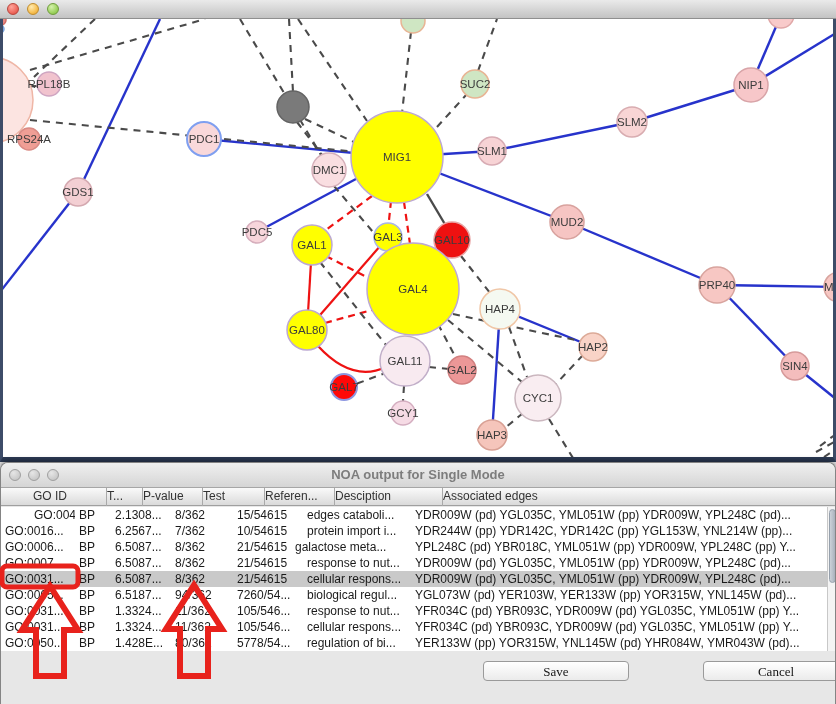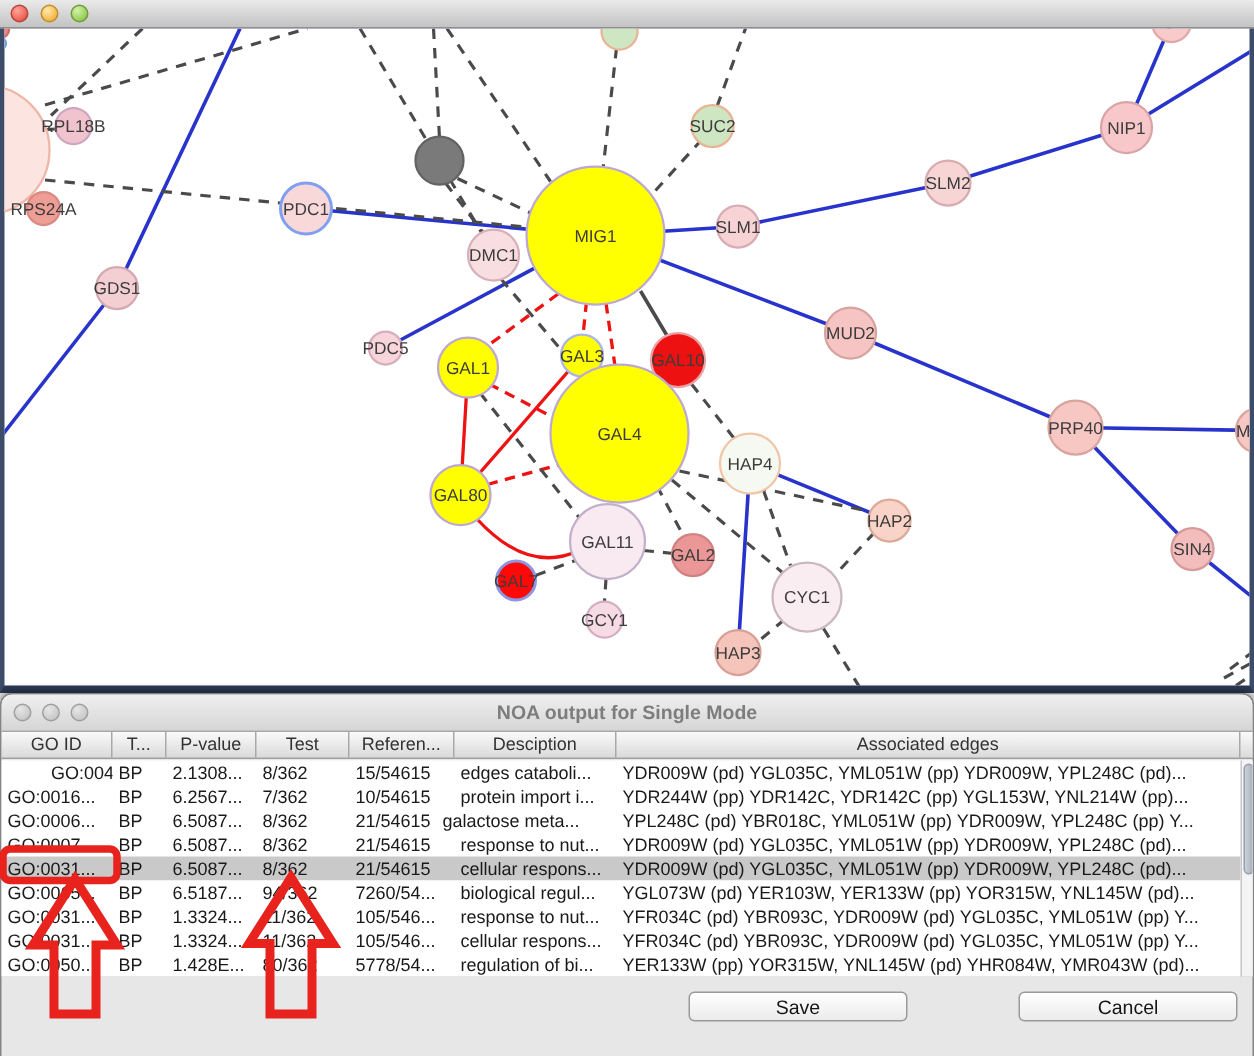--- a/index.html
+++ b/index.html
@@ -36,35 +36,35 @@
       overflow:hidden;box-shadow:0 -2px 5px rgba(0,0,0,.35);}
   .titlebar-noa{position:absolute;left:0;top:0;width:100%;height:25px;
       background:linear-gradient(#f0f0f0,#d5d5d5);border-bottom:1px solid #a6a6a6;box-sizing:border-box;}
   .traffic-noa{position:absolute;top:6px;left:8px;display:flex;gap:7px;}
   .light.gray{background:radial-gradient(circle at 35% 30%,#e6e6e6,#cccccc 65%,#b8b8b8);border:1px solid #9f9f9f;}
   .title-noa{position:absolute;top:0;left:0;width:100%;text-align:center;font-size:13px;
       font-weight:bold;color:#7d7d7d;line-height:24px;}
   .noa-header{position:absolute;left:0;top:25px;width:836px;height:18px;
       background:linear-gradient(#fafafa,#dadada);border-bottom:1px solid #9f9f9f;box-sizing:border-box;}
   .hcell{position:absolute;top:0;height:18px;line-height:17px;font-size:12px;color:#333;
-      text-align:center;border-right:1px solid #a9a9a9;box-sizing:border-box;
-      overflow:hidden;white-space:nowrap;}
+      text-align:left;border-right:1px solid #a9a9a9;box-sizing:border-box;
+      overflow:hidden;white-space:nowrap;margin-left:32px;}
   .noa-body{position:absolute;left:0;top:44px;width:836px;height:144px;background:#fff;
       border-bottom:1px solid #aaa;box-sizing:border-box;}
   .trow{position:absolute;left:0;width:826px;height:16px;background:#fff;}
   .trow.selected{background:#c9c9c9;}
   .tcell{position:absolute;top:0;height:16px;line-height:16px;font-size:12px;color:#1a1a1a;
       white-space:nowrap;overflow:hidden;padding-left:4px;box-sizing:border-box;}
   .scrollbar{position:absolute;left:826px;top:44px;width:10px;height:144px;background:#f4f4f4;
       border-left:1px solid #c8c8c8;box-sizing:border-box;}
   .scroll-thumb{position:absolute;left:1px;top:2px;width:7px;height:74px;border-radius:4px;
       background:linear-gradient(90deg,#ccd2d9,#a9b1bc);border:1px solid #96a0ac;box-sizing:border-box;}
   .btn{position:absolute;top:198px;width:146px;height:20px;border:1px solid #9a9a9a;border-radius:4px;
       background:linear-gradient(#ffffff,#ebebeb);font-size:13px;color:#161616;text-align:center;
-      line-height:18px;box-sizing:border-box;font-family:Liberation Sans, sans-serif;}
+      line-height:18px;box-sizing:border-box;font-family:Liberation Serif, serif;margin-left:24px;}
   .btn.save{left:458px;}
   .btn.cancel{left:678px;}
 
   
   #overlay-svg{position:absolute;left:0;top:0;width:836px;height:704px;pointer-events:none;z-index:50;}
 </style>
 </head>
 <body>
 
 <div class="main-window">

